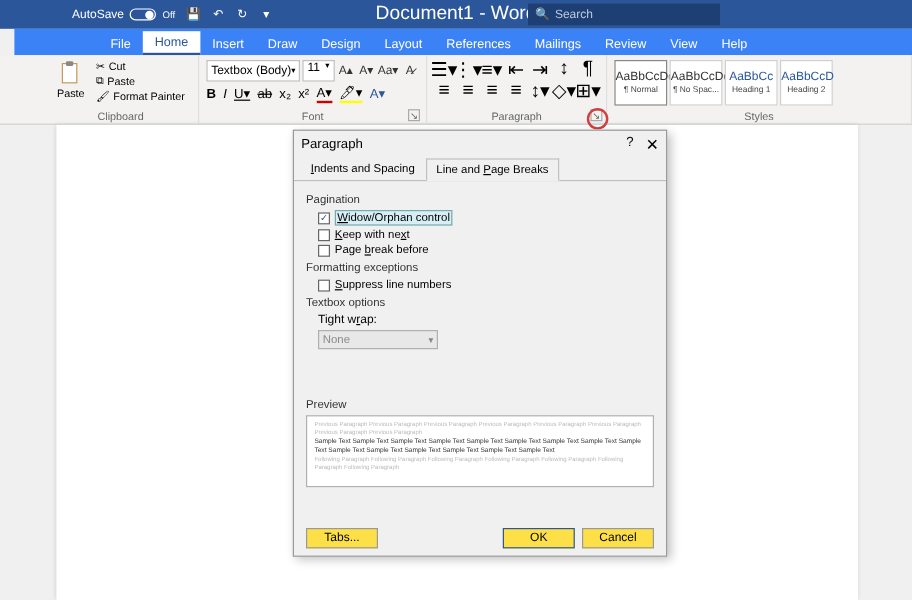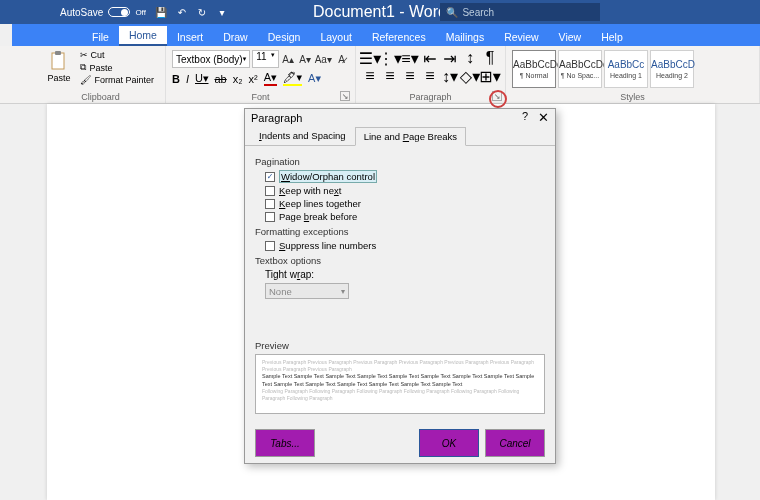--- a/index.html
+++ b/index.html
@@ -69,28 +69,28 @@
 .dialog-tabs .dtab { padding:3px 8px; font-size:9.5px; border:1px solid transparent; cursor:pointer; }
 .dialog-tabs .dtab.active { border:1px solid #c0c0c0; border-bottom:1px solid #f0f0f0; background:#f0f0f0; position:relative; top:1px; }
 .dialog-body { padding:6px 10px; flex:1; }
 .section-label { font-size:9.5px; color:#333; margin-top:4px; margin-bottom:3px; }
 .chk-row { display:flex; align-items:center; gap:4px; margin:2px 0 2px 10px; font-size:9.5px; }
 .chk { width:10px; height:10px; border:1px solid #666; display:inline-flex; align-items:center; justify-content:center; font-size:8px; color:#2b579a; background:#fff; }
 .chk.checked::after { content:"✓"; }
 .chk-row.hl .lbl { border:1px solid #7aa; background:#d8eef5; padding:0 1px; }
 .underline-char { text-decoration:underline; }
 .field-row { display:flex; gap:6px; margin:3px 0 3px 10px; }
-.select-dis { border:1px solid #b0b0b0; background:#e8e8e8; width:84px; height:16px; font-size:9.5px; padding:1px 3px; color:#888; display:flex; align-items:center; justify-content:space-between; }
+.select-dis { border:1px solid #b0b0b0; background:#e8e8e8; width:100px; height:16px; font-size:9.5px; padding:1px 3px; color:#888; display:flex; align-items:center; justify-content:space-between; }
 
 .preview-box { border:1px solid #b0b0b0; background:#fff; margin:3px 0; height:60px; padding:4px 6px; overflow:hidden; }
 .prev-line { font-size:5px; color:#bbb; line-height:1.4; }
 .prev-line.dark { color:#333; font-size:5.5px; }
 
 .dialog-buttons { display:flex; gap:6px; padding:6px 10px; align-items:center; }
-.dlg-btn { border:1px solid #999; background:#a21caf; height:28px; font-size:10px; display:inline-flex; align-items:center; justify-content:center; cursor:pointer;font-style:italic; }
+.dlg-btn { border:1px solid #999; background:#fde047; height:17px; font-size:10px; display:inline-flex; align-items:center; justify-content:center; cursor:pointer; }
 .dlg-btn.tabs { width:60px; }
 .dlg-btn.def { width:78px; }
 .dlg-btn.ok { width:60px; border:1.5px solid #2b579a; }
 .dlg-btn.cancel { width:60px; }
 .spacer { flex:1; }
 </style>
 </head>
 <body>
 
 <div class="titlebar">
@@ -256,24 +256,20 @@
     <div class="chk-row hl">
         <span class="chk checked"></span>
         <span class="lbl"><span class="underline-char">W</span>idow/Orphan control</span>
       </div>
     <div class="chk-row">
         <span class="chk"></span>
         <span><span class="underline-char">K</span>eep with ne<span class="underline-char">x</span>t</span>
       </div>
     <div class="chk-row">
         <span class="chk"></span>
-        <span><span class="underline-char">K</span>eep lines together</span>
-      </div>
-    <div class="chk-row">
-        <span class="chk"></span>
         <span>Page <span class="underline-char">b</span>reak before</span>
       </div>
 
     <div class="section-label">Formatting exceptions</div>
     <div class="chk-row">
         <span class="chk"></span>
         <span><span class="underline-char">S</span>uppress line numbers</span>
       </div>
 
     <div class="section-label">Textbox options</div>

